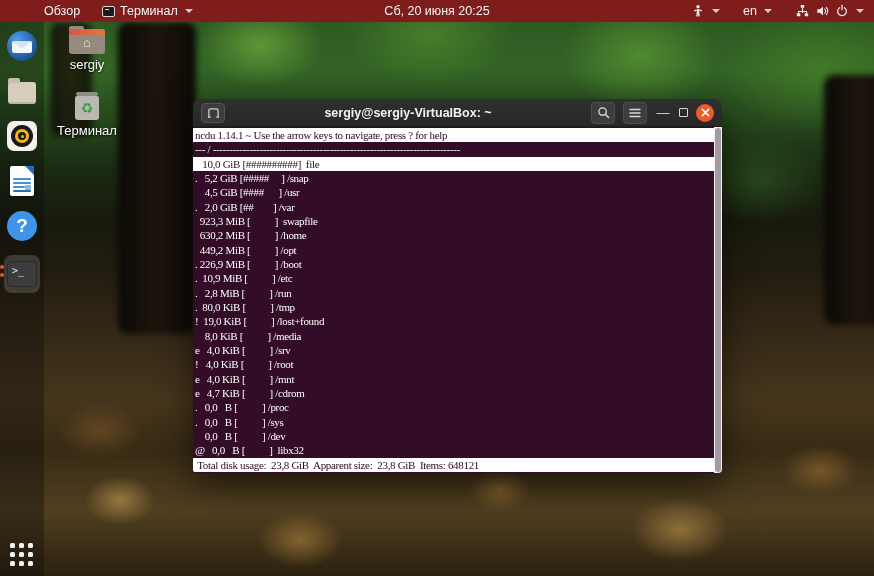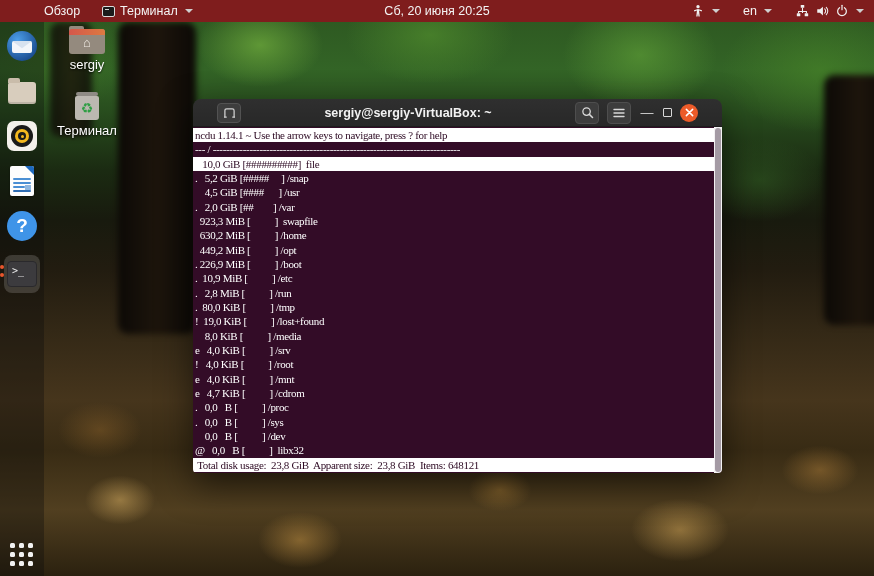--- a/index.html
+++ b/index.html
@@ -117,21 +117,21 @@
   .di-trash .lid { position:absolute; left:3px; top:0; width:22px; height:4px; background:#8f8b85; border-radius:2px; }
   .di-trash .bin { position:absolute; left:2px; top:4px; width:24px; height:24px; background:#bcb8b1;
     border-radius:2px 2px 3px 3px; display:flex; align-items:center; justify-content:center;
     color:#2f9e44; font-size:14px; }
 
   
   #term-window { position:absolute; left:193px; top:99px; width:529px; height:374px;
     border-radius:8px 8px 4px 4px; box-shadow:0 12px 34px rgba(0,0,0,.55); z-index:30;
     display:flex; flex-direction:column; overflow:hidden; }
   #titlebar { height:28px; background:linear-gradient(180deg,#2f2f2f,#282828);
-    border-bottom:1px solid #1c1c1c; display:flex; align-items:center; padding:0 24px; gap:8px;
+    border-bottom:1px solid #1c1c1c; display:flex; align-items:center; padding:0 8px; gap:8px;
     flex:0 0 28px; }
   .newtab-btn { width:24px; height:20px; background:#3d3d3d; border:1px solid #525252; border-radius:4px;
     display:flex; align-items:center; justify-content:center; }
   #win-title { flex:1; text-align:center; color:#f2f2f2; font-size:12.5px; font-weight:bold;
     white-space:nowrap; overflow:hidden; }
   .tb-btn { width:24px; height:22px; background:#3d3d3d; border:1px solid #4e4e4e; border-radius:4px;
     display:flex; align-items:center; justify-content:center; }
   .win-min { color:#d8d8d8; font-size:13px; width:16px; text-align:center; line-height:10px; }
   .win-max { width:9px; height:9px; border:1.5px solid #d8d8d8; border-radius:1px; }
   .win-close { width:18px; height:18px; border-radius:50%; background:var(--accent-orange,#ec5b29);

